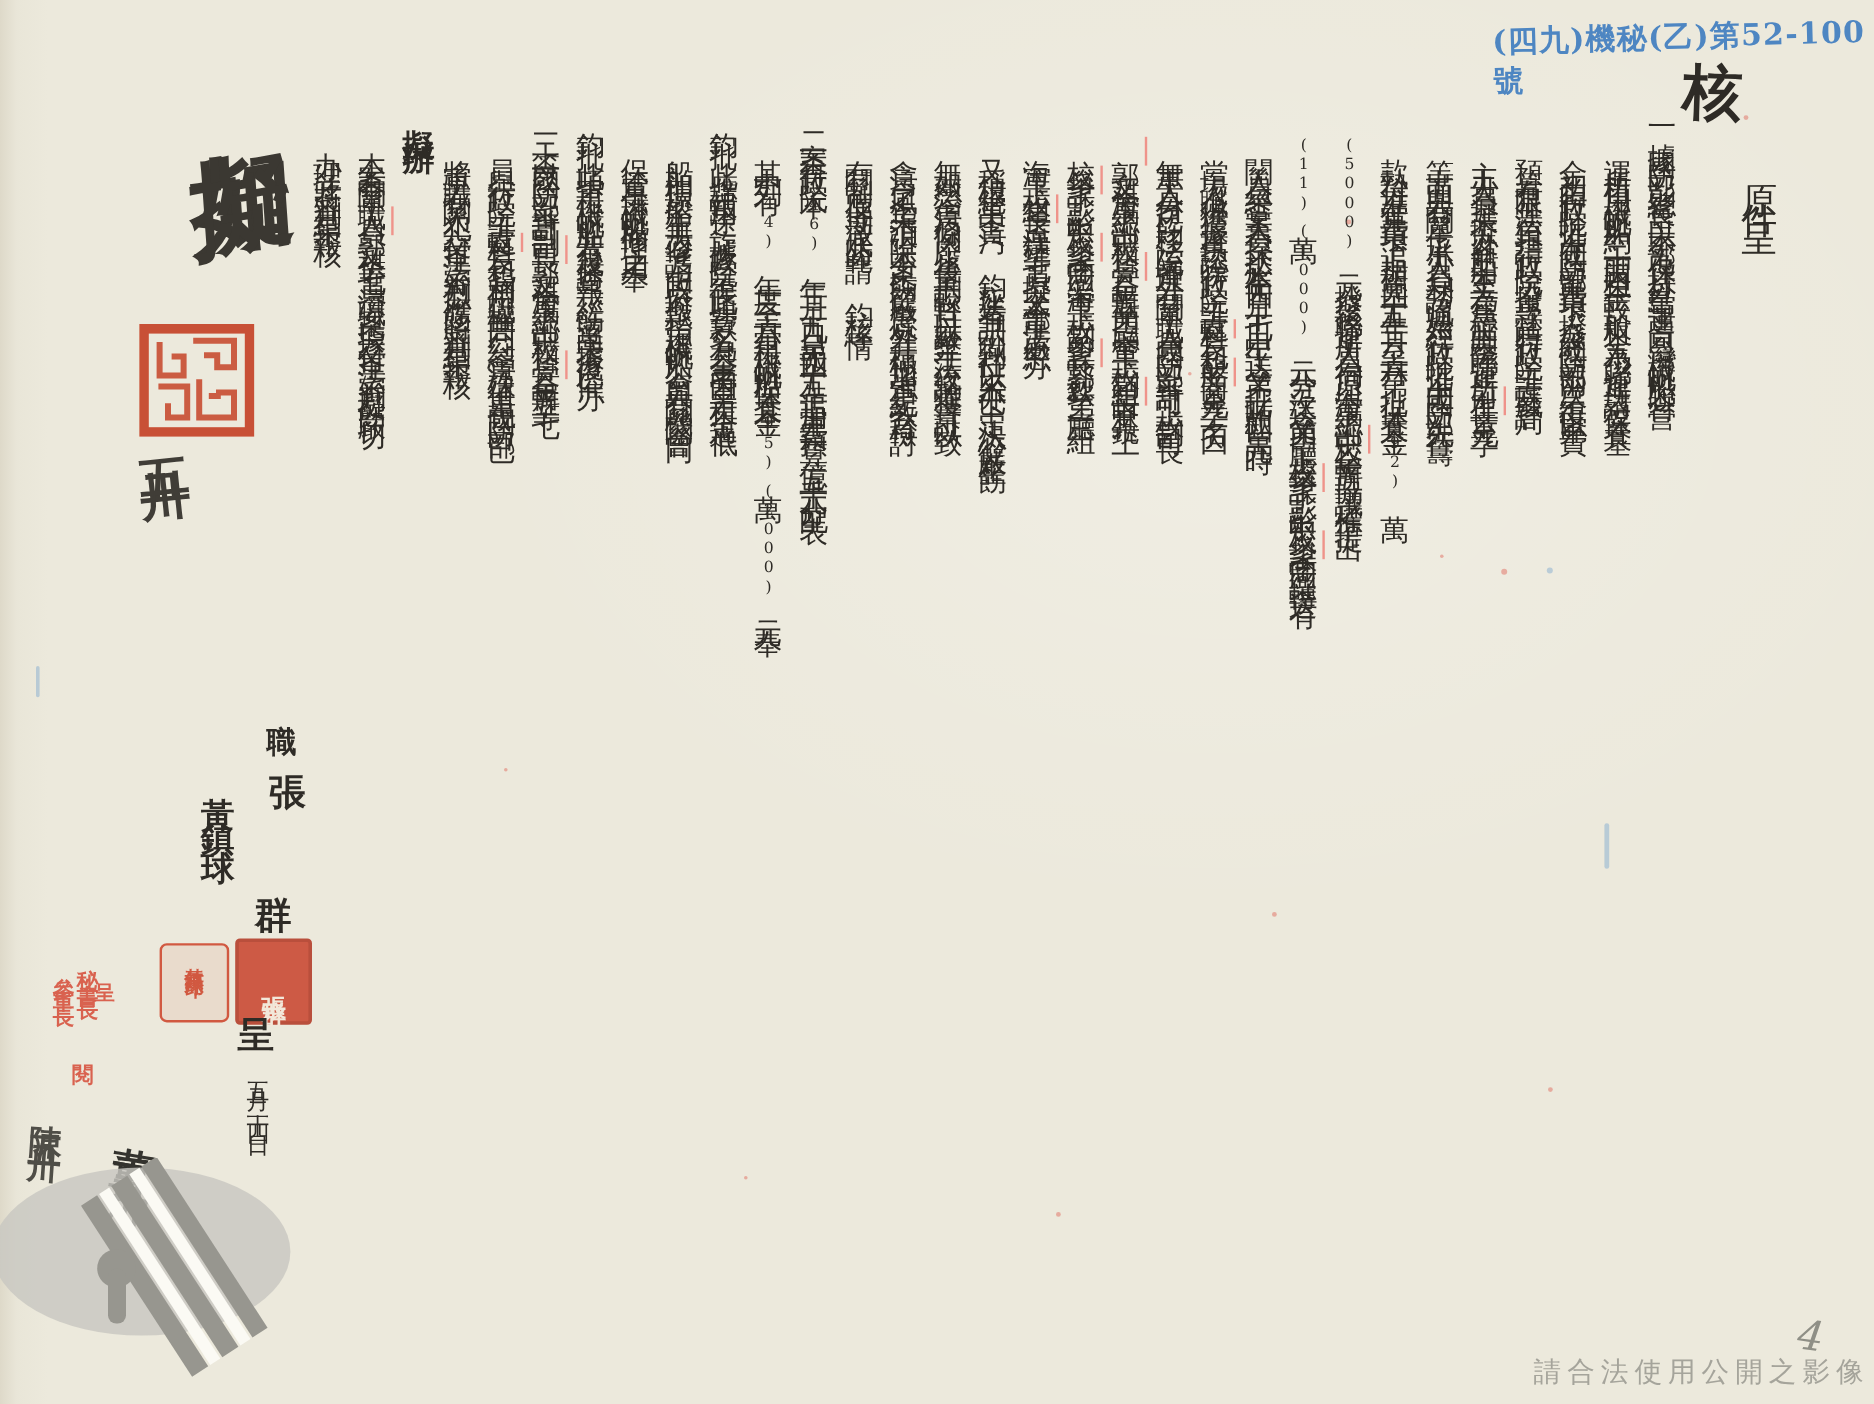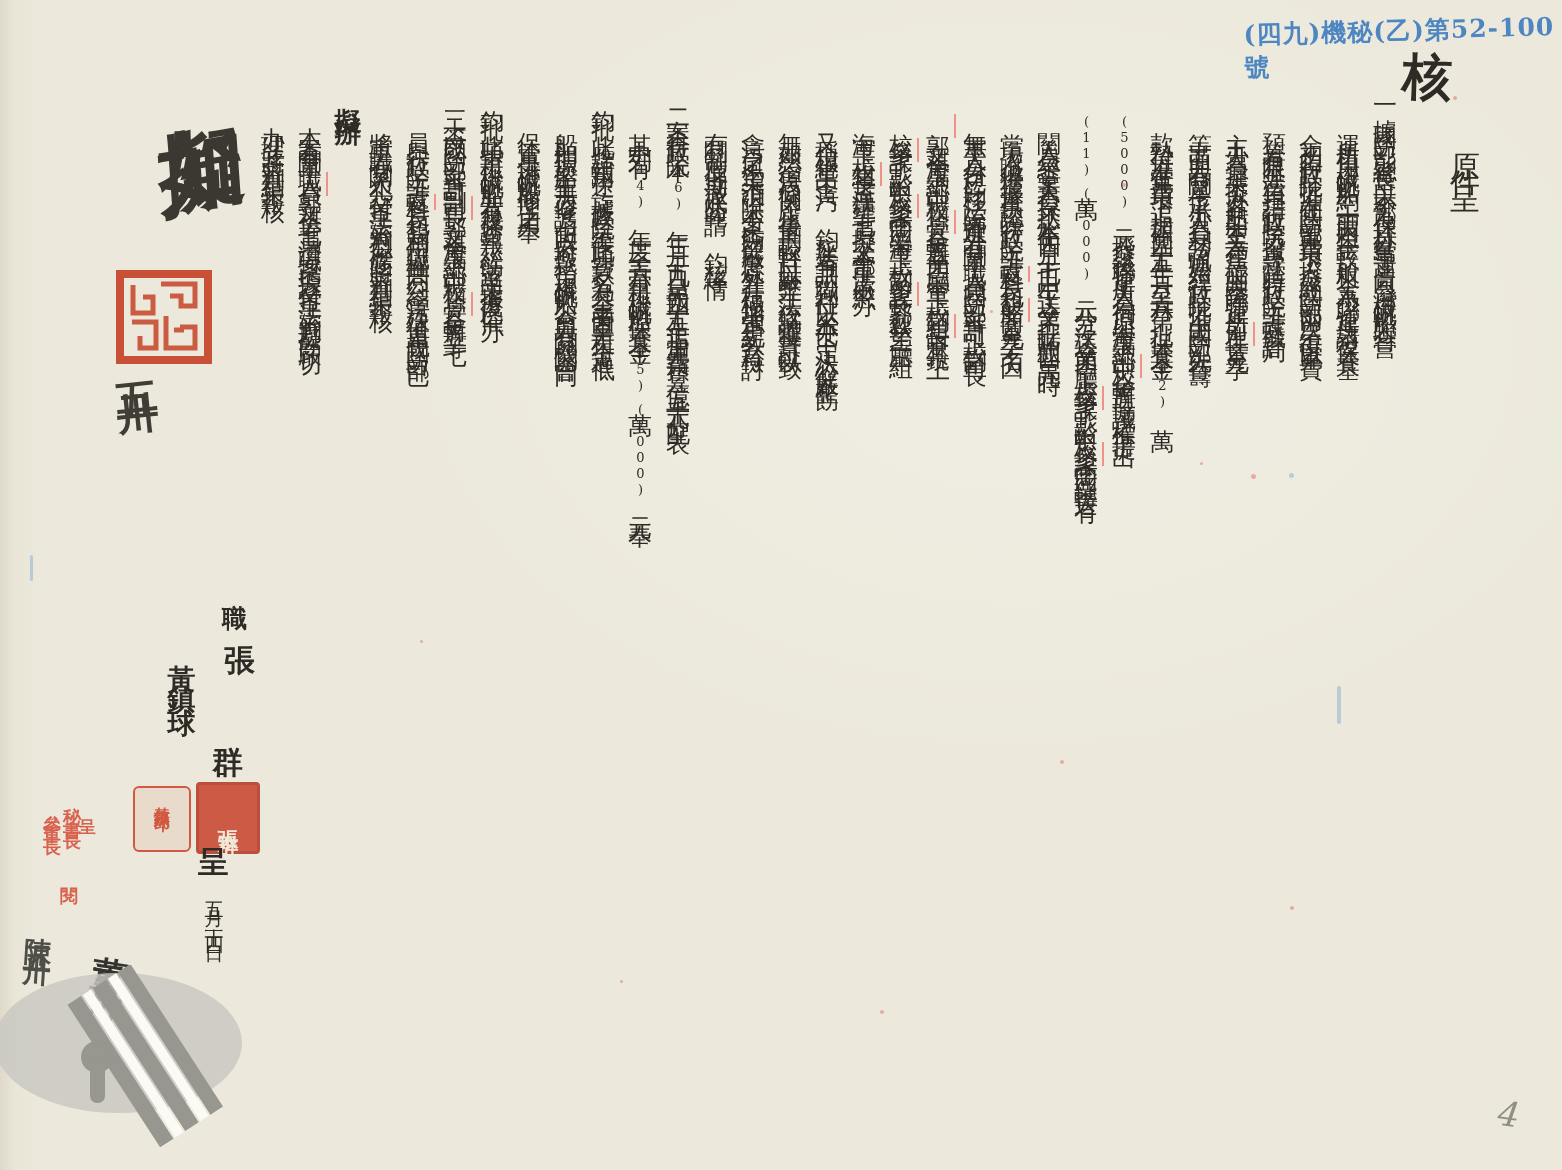--- a/index.html
+++ b/index.html
@@ -164,20 +164,21 @@
       <rect x="112" y="10" width="16" height="170" fill="#97968f"></rect>
       <rect x="130" y="10" width="10" height="170" fill="#fbfaf4"></rect>
       <rect x="142" y="10" width="16" height="170" fill="#97968f"></rect>
       <rect x="160" y="10" width="10" height="170" fill="#fbfaf4"></rect>
       <rect x="172" y="10" width="15" height="170" fill="#97968f"></rect>
     </g>
     <circle cx="97" cy="92" r="16" fill="#97968f"></circle>
     <rect x="90" y="92" width="15" height="46" rx="7" fill="#97968f"></rect>
   </svg>
 
+  <div class="notice">請合法使用公開之影像</div>
   <div class="pageno">4</div>
 
   <div class="speck" style="left:1453px;top:96px;width:4px;height:4px;"></div>
   <div class="speck" style="left:1290px;top:906px;width:4px;height:4px;"></div>
   <div class="speck" style="left:1251px;top:474px;width:5px;height:5px;"></div>
   <div class="speck" style="left:1122px;top:183px;width:4px;height:4px;"></div>
   <div class="speck" style="left:1200px;top:462px;width:3px;height:3px;"></div>
   <div class="speck" style="left:880px;top:1010px;width:4px;height:4px;"></div>
   <div class="speck" style="left:620px;top:980px;width:3px;height:3px;"></div>
   <div class="speck" style="left:990px;top:310px;width:3px;height:3px;"></div>

